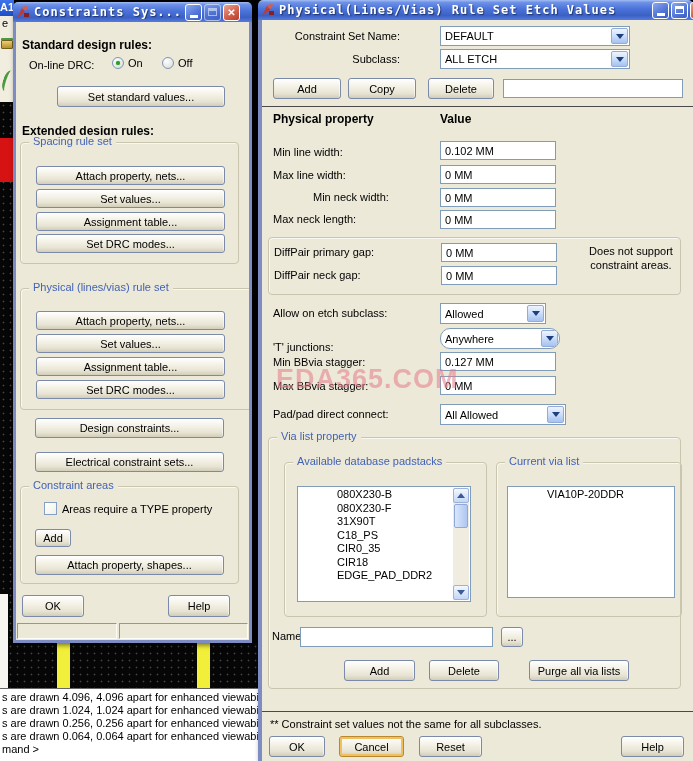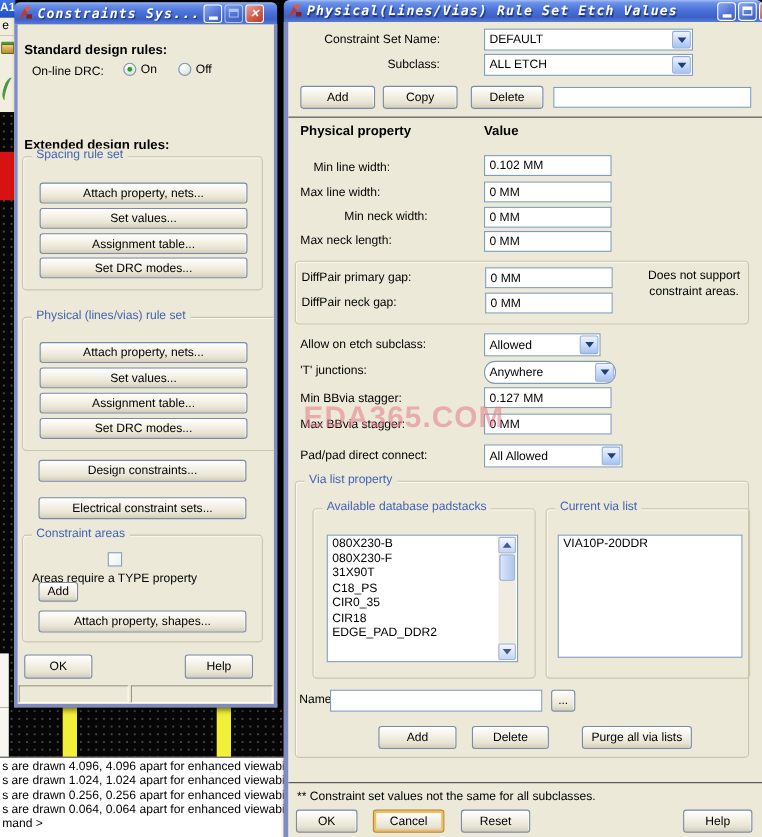--- a/index.html
+++ b/index.html
@@ -7,21 +7,21 @@
   body { font-family:"Liberation Sans",sans-serif; font-size:11px; color:#000; }
   #root { position:relative; width:693px; height:761px; background:#000; overflow:hidden; }
   .abs { position:absolute; }
   .dots { background-color:#060606;
           background-image:radial-gradient(circle,#454545 0.8px,transparent 1.1px);
           background-size:7px 7px; }
   
   .dlg { position:absolute; display:flex; flex-direction:column; box-shadow:2px 2px 5px rgba(0,0,0,.55); }
   .titlebar { flex:0 0 20px; display:flex; align-items:center; gap:2px; padding:0 2px 0 3px;
     background:linear-gradient(180deg,#a3bdf4 0%,#6d92e8 12%,#4a72da 45%,#3c61c4 78%,#577ade 100%);
-    border-radius:5px 5px 0 0; overflow:visible;font-style:italic; }
+    border-radius:5px 5px 0 0; overflow:visible; }
   .tb-title { flex:1; color:#fff; font-family:"DejaVu Sans Mono",monospace; font-weight:bold;
     font-size:12px; letter-spacing:1px; white-space:nowrap; overflow:hidden;
     text-shadow:1px 1px 1px rgba(20,40,90,.8); padding-left:2px; }
   .wbtn { flex:0 0 17px; width:17px; height:17px; border-radius:3px; border:1px solid #fff;
     display:flex; align-items:center; justify-content:center;
     background:linear-gradient(145deg,#8aa8f0 0%,#5578d8 55%,#3a5cc4 100%);
     color:#fff; font-size:10px; font-weight:bold; }
   .wbtn.dim { opacity:.55; }
   .wbtn.red { background:linear-gradient(145deg,#eaa396 0%,#d4604a 55%,#b63c2c 100%); }
   .g-min { width:8px; height:3px; background:#fff; margin-top:8px; }
@@ -49,21 +49,21 @@
   .leg { position:absolute; top:-8px; left:8px; background:#ece9d8; padding:0 4px; font-size:11px;
     color:#4262b5; white-space:nowrap; }
   .radio { position:absolute; display:inline-flex; align-items:center; gap:4px; font-size:11px; }
   .rdot { width:12px; height:12px; border-radius:50%; border:1px solid #7c97b5;
     background:radial-gradient(circle at 35% 30%,#fff 0%,#dcdcd6 90%); position:relative; }
   .rdot.on::after { content:""; position:absolute; left:3px; top:3px; width:4px; height:4px;
     border-radius:50%; background:#2ca02c; box-shadow:0 0 1px #2ca02c; }
   .cbrow { position:absolute; display:flex; align-items:center; gap:5px; font-size:11px; }
   .cbox { width:13px; height:13px; border:1px solid #85a0c0; background:linear-gradient(135deg,#fff,#f0f0ea); }
   .list { position:absolute; background:#fff; border:1px solid #7f9db9; overflow:hidden; padding:1px 0 0 1px; }
-  .litem { font-size:11px; line-height:13.5px; padding-left:3px; white-space:nowrap; }
+  .litem { font-size:11px; line-height:13.5px; padding-left:3px; white-space:nowrap;margin-left:35px; }
   .sbar { position:absolute; top:1px; right:1px; bottom:1px; width:16px; background:#f0ede0;
     display:flex; flex-direction:column; }
   .sbtn { flex:0 0 15px; background:linear-gradient(180deg,#f4f8fe,#c4d6f4);
     border:1px solid #9cb2dc; border-radius:2px; display:flex; align-items:center; justify-content:center; }
   .strack { flex:1; }
   .sthumb { height:24px; margin:1px; background:linear-gradient(90deg,#dae6fb,#aec6f1);
     border:1px solid #90a8d8; border-radius:2px; }
   .tri-up { width:0; height:0; border-left:4px solid transparent; border-right:4px solid transparent;
     border-bottom:5px solid #3a5a9a; }
   .tri-down { width:0; height:0; border-left:4px solid transparent; border-right:4px solid transparent;
@@ -134,20 +134,21 @@
       <div class="hdg" style="left:6px;top:16px;">Standard design rules:</div>
       <div class="lbl" style="left:13px;top:37px;">On-line DRC:</div>
       <span class="radio" style="left:96px;top:35px;">
         <span class="rdot on"></span>
         <span>On</span>
       </span>
       <span class="radio" style="left:146px;top:35px;">
         <span class="rdot"></span>
         <span>Off</span>
       </span>
+      <div class="xbtn" style="left:41px;top:64px;width:168px;height:21px;">Set standard values...</div>
 
       <div class="hdg" style="left:6px;top:102px;">Extended design rules:</div>
 
       <div class="grp" style="left:4px;top:120px;width:219px;height:122px;">
         <span class="leg">Spacing rule set</span>
         <div class="xbtn" style="left:15px;top:23px;width:189px;height:19px;">Attach property, nets...</div>
         <div class="xbtn" style="left:15px;top:46px;width:189px;height:19px;">Set values...</div>
         <div class="xbtn" style="left:15px;top:69px;width:189px;height:19px;">Assignment table...</div>
         <div class="xbtn" style="left:15px;top:91px;width:189px;height:19px;">Set DRC modes...</div>
       </div>
@@ -158,21 +159,21 @@
         <div class="xbtn" style="left:15px;top:45px;width:189px;height:19px;">Set values...</div>
         <div class="xbtn" style="left:15px;top:68px;width:189px;height:19px;">Assignment table...</div>
         <div class="xbtn" style="left:15px;top:91px;width:189px;height:19px;">Set DRC modes...</div>
       </div>
 
       <div class="xbtn" style="left:19px;top:396px;width:189px;height:20px;">Design constraints...</div>
       <div class="xbtn" style="left:19px;top:430px;width:189px;height:20px;">Electrical constraint sets...</div>
 
       <div class="grp" style="left:4px;top:464px;width:219px;height:98px;">
         <span class="leg">Constraint areas</span>
-        <div class="cbrow" style="left:8px;top:15px;flex-direction:column;">
+        <div class="cbrow" style="left:23px;top:15px;">
           <span class="cbox"></span>
           <span>Areas require a TYPE property</span>
         </div>
         <div class="xbtn" style="left:14px;top:42px;width:36px;height:18px;">Add</div>
         <div class="xbtn" style="left:14px;top:68px;width:189px;height:20px;">Attach property, shapes...</div>
       </div>
 
       <div class="xbtn" style="left:6px;top:573px;width:62px;height:22px;">OK</div>
       <div class="xbtn" style="left:152px;top:573px;width:62px;height:22px;">Help</div>
 
@@ -221,21 +222,21 @@
       <div class="xbtn" style="left:11px;top:58px;width:68px;height:21px;">Add</div>
       <div class="xbtn" style="left:86px;top:58px;width:68px;height:21px;">Copy</div>
       <div class="xbtn" style="left:166px;top:58px;width:66px;height:21px;">Delete</div>
       <div class="fld" style="left:241px;top:59px;width:180px;height:19px;"></div>
 
       <div class="hline" style="top:86px;"></div>
 
       <div class="hdg" style="left:11px;top:92px;">Physical property</div>
       <div class="hdg" style="left:178px;top:92px;">Value</div>
 
-      <div class="lbl" style="left:11px;top:126px;margin-left:12px;">Min line width:</div>
+      <div class="lbl" style="left:11px;top:126px;">Min line width:</div>
       <div class="fld" style="left:178px;top:121px;width:116px;height:19px;">0.102 MM</div>
       <div class="lbl" style="left:11px;top:149px;">Max line width:</div>
       <div class="fld" style="left:178px;top:145px;width:116px;height:19px;">0 MM</div>
       <div class="lbl" style="left:11px;top:171px;margin-left:40px;">Min neck width:</div>
       <div class="fld" style="left:178px;top:168px;width:116px;height:19px;">0 MM</div>
       <div class="lbl" style="left:11px;top:193px;">Max neck length:</div>
       <div class="fld" style="left:178px;top:190px;width:116px;height:19px;">0 MM</div>
 
       <div class="grp" style="left:6px;top:217px;width:413px;height:58px;">
         <div class="lbl" style="left:5px;top:8px;">DiffPair primary gap:</div>
@@ -245,21 +246,21 @@
         <div class="lbl" style="left:312px;top:6px;width:100px;white-space:normal;text-align:center;line-height:14px;">Does not support constraint areas.</div>
       </div>
 
       <div class="lbl" style="left:11px;top:287px;">Allow on etch subclass:</div>
       <div class="combo" style="left:178px;top:283px;width:106px;height:21px;">
         <span>Allowed</span>
         <span class="cbtn">
             <span class="chev"></span>
           </span>
       </div>
-      <div class="lbl" style="left:11px;top:311px;">'T' junctions:</div>
+      <div class="lbl" style="left:11px;top:321px;">'T' junctions:</div>
       <div class="combo" style="left:178px;top:308px;width:120px;height:21px;border-radius:10px;">
         <span>Anywhere</span>
         <span class="cbtn">
             <span class="chev"></span>
           </span>
       </div>
 
       <div class="lbl" style="left:11px;top:336px;">Min BBvia stagger:</div>
       <div class="fld" style="left:178px;top:332px;width:116px;height:19px;">0.127 MM</div>
       <div class="lbl" style="left:11px;top:360px;">Max BBvia stagger:</div>

